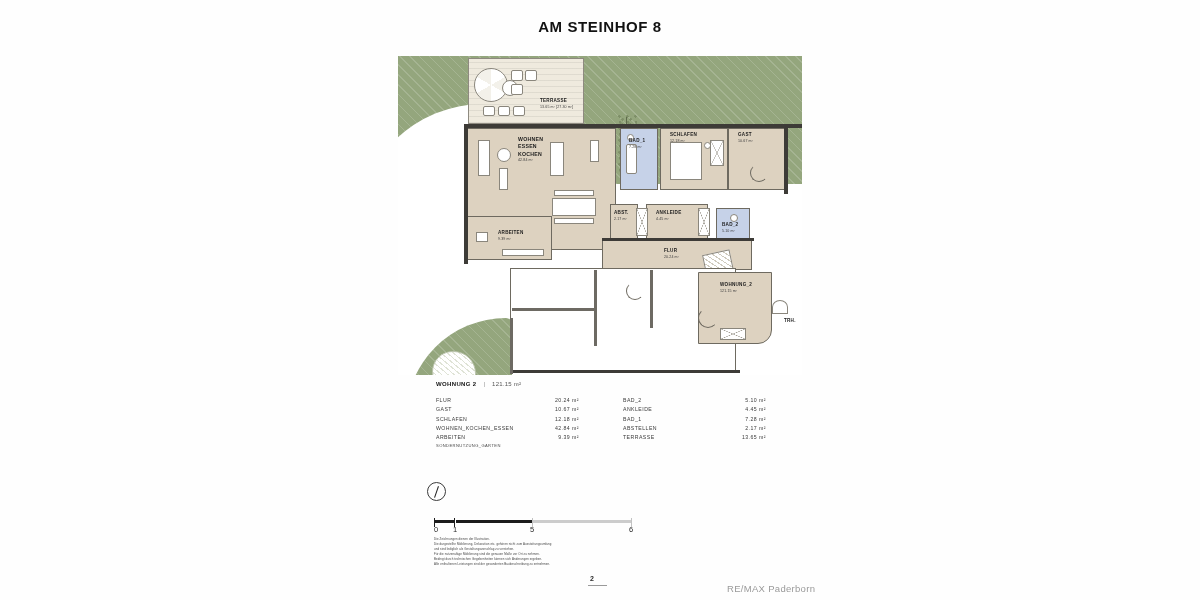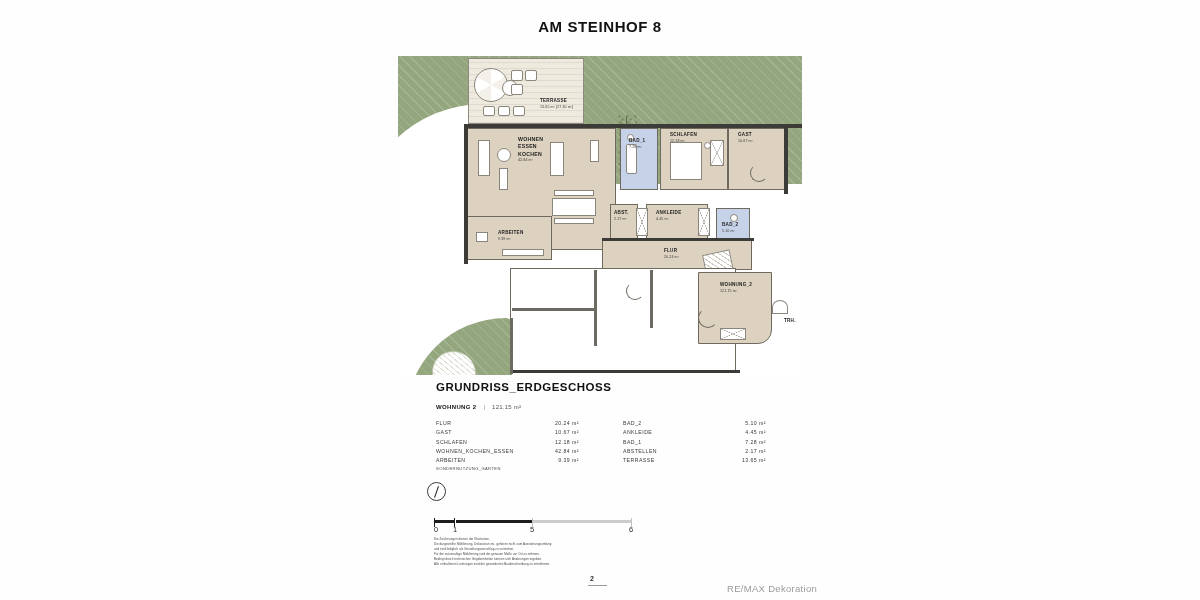--- a/index.html
+++ b/index.html
@@ -457,21 +457,20 @@
     <div class="wall" style="left:112px; top:314px; width:230px; height:3px;"></div>
     <div class="wall wall-light" style="left:112px; top:262px; width:3px; height:56px;"></div>
 
     <div class="door-arc" style="left:352px; top:108px; width:18px; height:18px;"></div>
     <div class="door-arc" style="left:228px; top:226px; width:18px; height:18px;"></div>
     <div class="door-arc tr" style="left:146px; top:256px; width:18px; height:18px;"></div>
     <div class="door-arc" style="left:300px; top:252px; width:20px; height:20px;"></div>
   </div>
 
   <div class="legend">
-    <div class="legend-title">GRUNDRISS_ERDGESCHOSS</div>
 
     <div class="unit-line">
       <span class="unit-name">WOHNUNG 2</span>
       <span class="unit-sep">|</span>
       <span class="unit-area">121.15 m²</span>
     </div>
 
     <div class="areas">
       <div class="areas-col">
         <div class="area-row">
@@ -548,15 +547,15 @@
     <div>Die Zeichnungen dienen der Illustration.</div>
     <div>Die dargestellte Möblierung, Dekoration etc. gehören nicht zum Ausstattungsumfang</div>
     <div>und sind lediglich als Gestaltungsvorschlag zu verstehen.</div>
     <div>Für die nutzenafäge Möblierung sind die genauen Maße vor Ort zu nehmen.</div>
     <div>Bedingt durch technischen Gegebenheiten können sich Änderungen ergeben.</div>
     <div>Alle enthaltenen Leistungen sind der gesonderten Baubeschreibung zu entnehmen.</div>
   </div>
 
   <div class="page-num">2</div>
   <div class="page-num-rule"></div>
-  <div class="brand">RE/MAX Dekoration</div>
+  <div class="brand">RE/MAX Paderborn</div>
 
 </div>
 
 </body></html>

